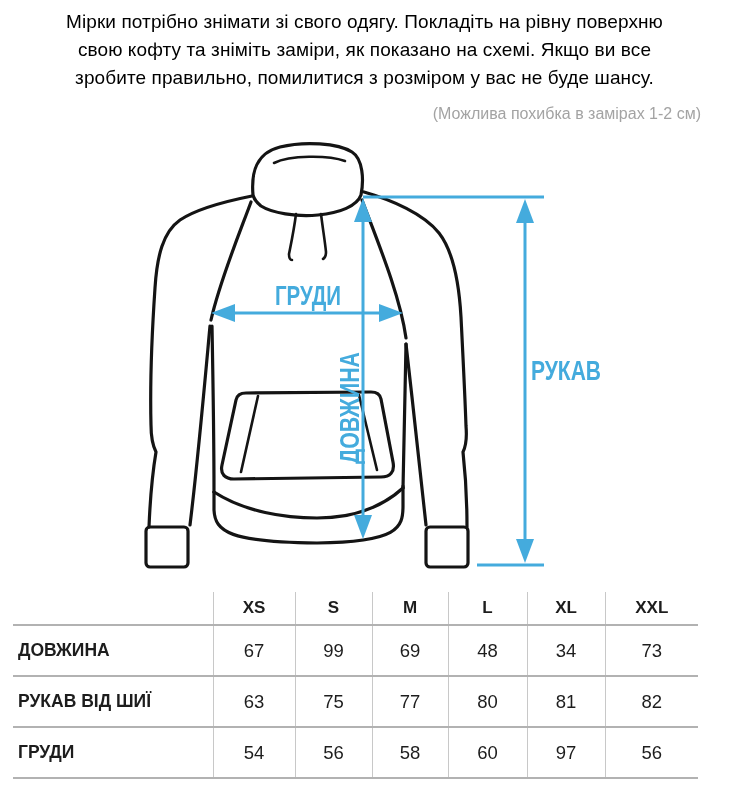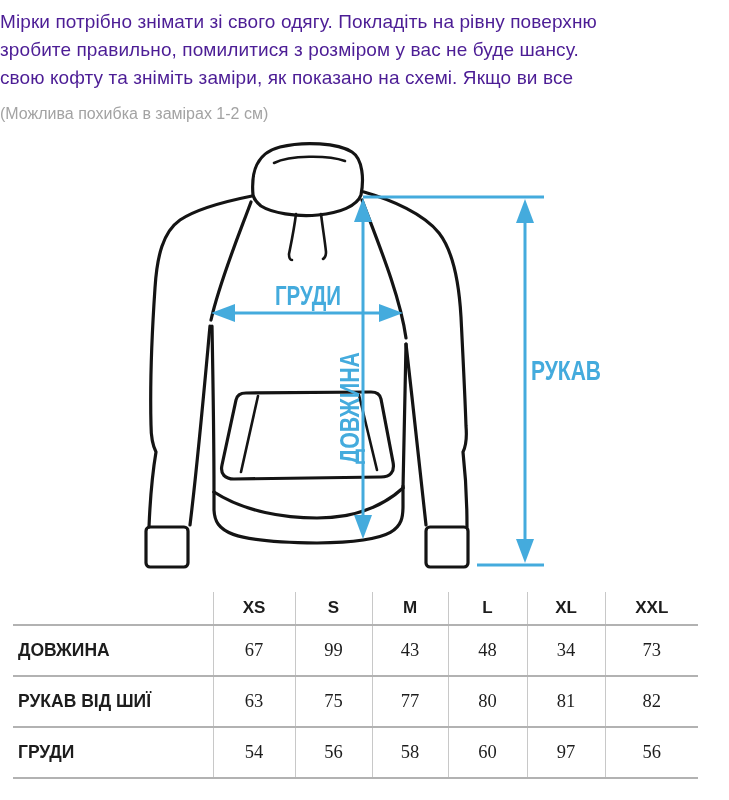--- a/index.html
+++ b/index.html
@@ -8,29 +8,30 @@
     background:#ffffff;
     font-family:"Liberation Sans", sans-serif;
     color:#1d1d1d;
     overflow:hidden;
   }
   .page { width:729px; height:800px; position:relative; }
 
   
   .intro {
     padding-top:8px;
-    text-align:left;
+    text-align:center;
     font-size:19px;
     line-height:28px;
-    color:#4c1d95;
+    color:#000000;
     letter-spacing:0.1px;
   }
   
   .note {
     margin-top:12px;
+    text-align:right;
     padding-right:28px;
     font-size:16px;
     line-height:20px;
     color:#a3a3a3;
   }
 
   
   .diagram { position:relative; margin-top:16px; height:452px; }
   .diagram svg { display:block; }
   .outline { fill:none; stroke:#141414; stroke-width:3.2; stroke-linecap:round; stroke-linejoin:round; }
@@ -68,34 +69,33 @@
     font-size:17.5px;
     font-weight:bold;
     vertical-align:middle;
   }
   .size-table tbody td {
     text-align:center;
     vertical-align:middle;
     font-size:18.5px;
     font-weight:normal;
     border-left:1px solid #c8c8c8;
-    font-family:Liberation Serif, serif;
   }
   .size-table tbody th, .size-table tbody td { border-top:2px solid #b2b2b2; }
   .size-table tbody tr:last-child th, .size-table tbody tr:last-child td { border-bottom:2px solid #b2b2b2; }
 </style>
 </head>
 <body>
 
 <div class="page">
 
   <div class="intro">
     <div>Мірки потрібно знімати зі свого одягу. Покладіть на рівну поверхню</div>
+    <div>свою кофту та зніміть заміри, як показано на схемі. Якщо ви все</div>
     <div>зробите правильно, помилитися з розміром у вас не буде шансу.</div>
-    <div>свою кофту та зніміть заміри, як показано на схемі. Якщо ви все</div>
   </div>
 
   <div class="note">(Можлива похибка в замірах 1-2 см)</div>
 
   <div class="diagram">
     <svg width="729" height="452" viewBox="0 0 729 452">
 
       <g>
 
         <path class="outline" d="M253,55 C251,32 256,13 280,7 C304,1 338,3 352,12 C363,19 364,40 361,55 C357,66 340,73 318,75 C296,77 272,73 261,66 C256,62 254,59 253,55 Z"></path>
@@ -169,21 +169,21 @@
         <th>L</th>
         <th>XL</th>
         <th>XXL</th>
       </tr>
     </thead>
     <tbody>
       <tr>
         <th>ДОВЖИНА</th>
         <td>67</td>
         <td>99</td>
-        <td>43</td>
+        <td>69</td>
         <td>48</td>
         <td>34</td>
         <td>73</td>
       </tr>
       <tr>
         <th>РУКАВ ВІД ШИЇ</th>
         <td>63</td>
         <td>75</td>
         <td>77</td>
         <td>80</td>

